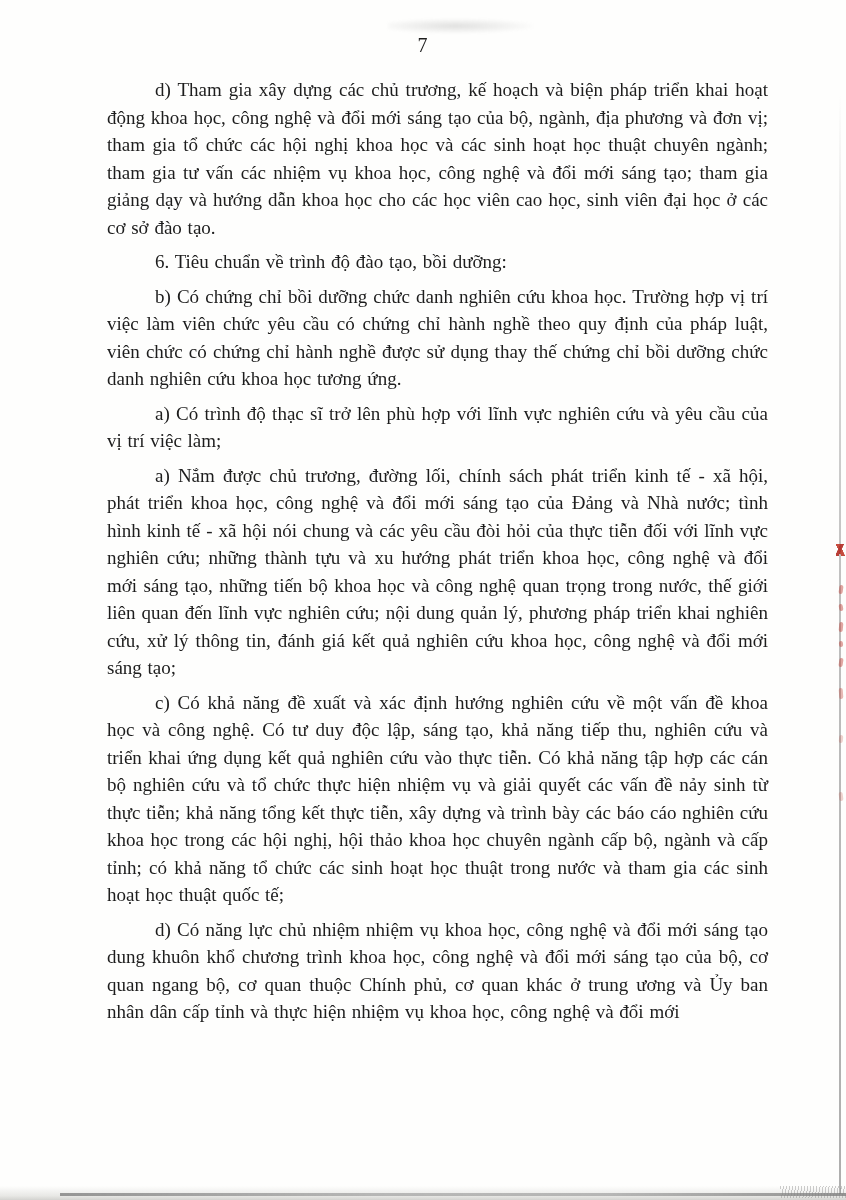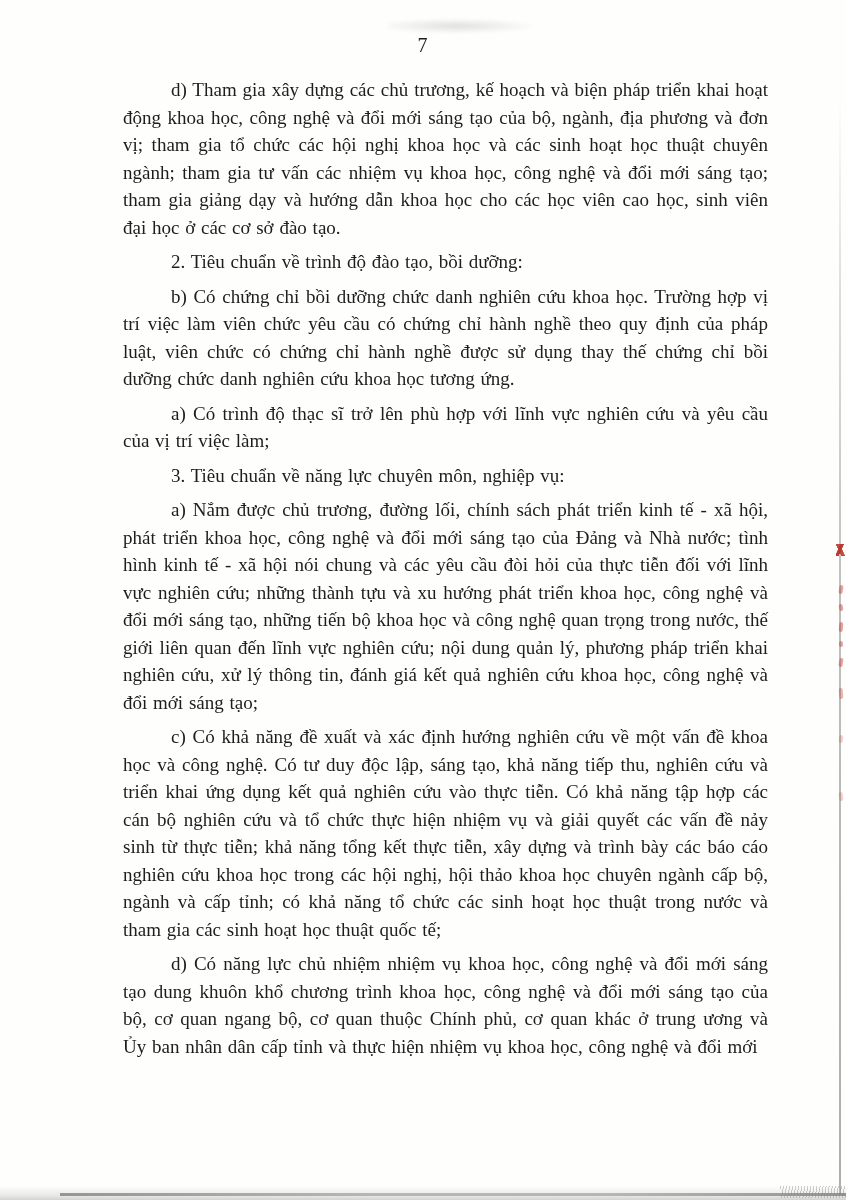--- a/index.html
+++ b/index.html
@@ -38,21 +38,21 @@
   .content {
     position: absolute;
     top: 76px;
     left: 107px;
     width: 661px;
     font-size: 19px;
     line-height: 27.5px;
     text-align: justify;
   }
   .content p {
-    margin: 0 0 7px 16px;
+    margin: 0 0 7px 0;
     text-indent: 48px;
     word-spacing: 1px;
   }
   
   .scan-edge-line {
     position: absolute;
     top: 95px;
     bottom: 6px;
     right: 5px;
     width: 2px;
@@ -126,24 +126,23 @@
 <body>
 
 <div class="page">
 
   <div class="smudge-top"></div>
 
   <div class="page-number">7</div>
 
   <div class="content">
     <p>d) Tham gia xây dựng các chủ trương, kế hoạch và biện pháp triển khai hoạt động khoa học, công nghệ và đổi mới sáng tạo của bộ, ngành, địa phương và đơn vị; tham gia tổ chức các hội nghị khoa học và các sinh hoạt học thuật chuyên ngành; tham gia tư vấn các nhiệm vụ khoa học, công nghệ và đổi mới sáng tạo; tham gia giảng dạy và hướng dẫn khoa học cho các học viên cao học, sinh viên đại học ở các cơ sở đào tạo.</p>
-    <p>2. Tiêu chuẩn về trình độ đào tạo, bồi dưỡng:</p>
+    <p>6. Tiêu chuẩn về trình độ đào tạo, bồi dưỡng:</p>
     <p>b) Có chứng chỉ bồi dưỡng chức danh nghiên cứu khoa học. Trường hợp vị trí việc làm viên chức yêu cầu có chứng chỉ hành nghề theo quy định của pháp luật, viên chức có chứng chỉ hành nghề được sử dụng thay thế chứng chỉ bồi dưỡng chức danh nghiên cứu khoa học tương ứng.</p>
     <p>a) Có trình độ thạc sĩ trở lên phù hợp với lĩnh vực nghiên cứu và yêu cầu của vị trí việc làm;</p>
-    <p>3. Tiêu chuẩn về năng lực chuyên môn, nghiệp vụ:</p>
     <p>a) Nắm được chủ trương, đường lối, chính sách phát triển kinh tế - xã hội, phát triển khoa học, công nghệ và đổi mới sáng tạo của Đảng và Nhà nước; tình hình kinh tế - xã hội nói chung và các yêu cầu đòi hỏi của thực tiễn đối với lĩnh vực nghiên cứu; những thành tựu và xu hướng phát triển khoa học, công nghệ và đổi mới sáng tạo, những tiến bộ khoa học và công nghệ quan trọng trong nước, thế giới liên quan đến lĩnh vực nghiên cứu; nội dung quản lý, phương pháp triển khai nghiên cứu, xử lý thông tin, đánh giá kết quả nghiên cứu khoa học, công nghệ và đổi mới sáng tạo;</p>
     <p>c) Có khả năng đề xuất và xác định hướng nghiên cứu về một vấn đề khoa học và công nghệ. Có tư duy độc lập, sáng tạo, khả năng tiếp thu, nghiên cứu và triển khai ứng dụng kết quả nghiên cứu vào thực tiễn. Có khả năng tập hợp các cán bộ nghiên cứu và tổ chức thực hiện nhiệm vụ và giải quyết các vấn đề nảy sinh từ thực tiễn; khả năng tổng kết thực tiễn, xây dựng và trình bày các báo cáo nghiên cứu khoa học trong các hội nghị, hội thảo khoa học chuyên ngành cấp bộ, ngành và cấp tỉnh; có khả năng tổ chức các sinh hoạt học thuật trong nước và tham gia các sinh hoạt học thuật quốc tế;</p>
     <p>d) Có năng lực chủ nhiệm nhiệm vụ khoa học, công nghệ và đổi mới sáng tạo dung khuôn khổ chương trình khoa học, công nghệ và đổi mới sáng tạo của bộ, cơ quan ngang bộ, cơ quan thuộc Chính phủ, cơ quan khác ở trung ương và Ủy ban nhân dân cấp tỉnh và thực hiện nhiệm vụ khoa học, công nghệ và đổi mới</p>
   </div>
 
   <div class="scan-edge-line"></div>
 
   <div class="red-mark-1"></div>
   <div class="red-script s1"></div>
   <div class="red-script s2"></div>

